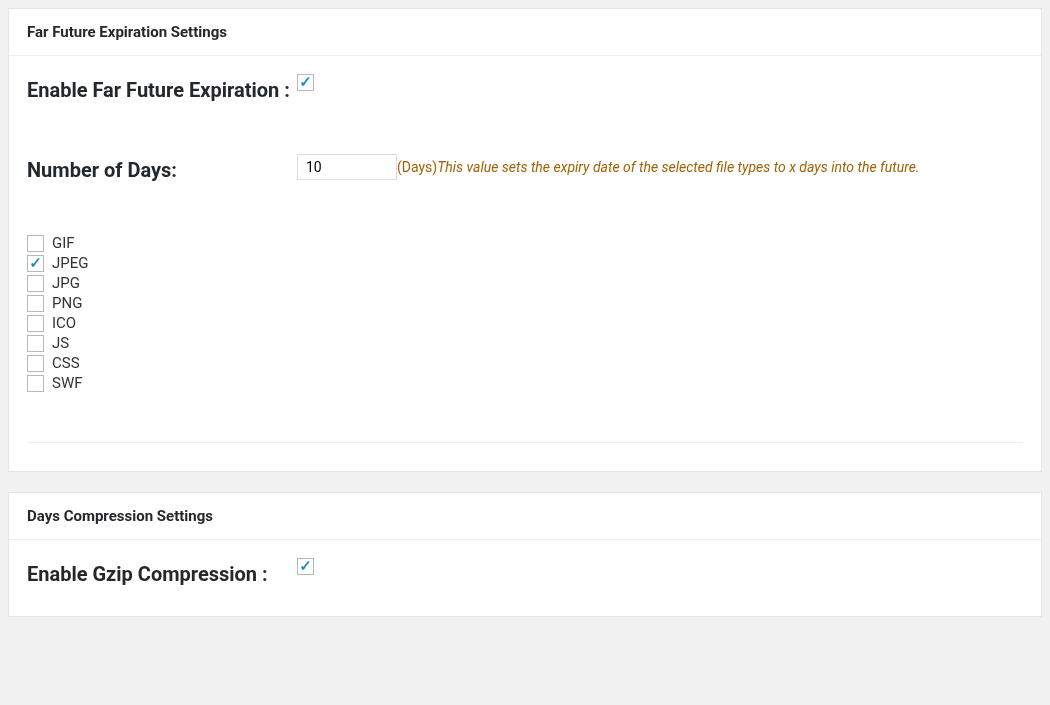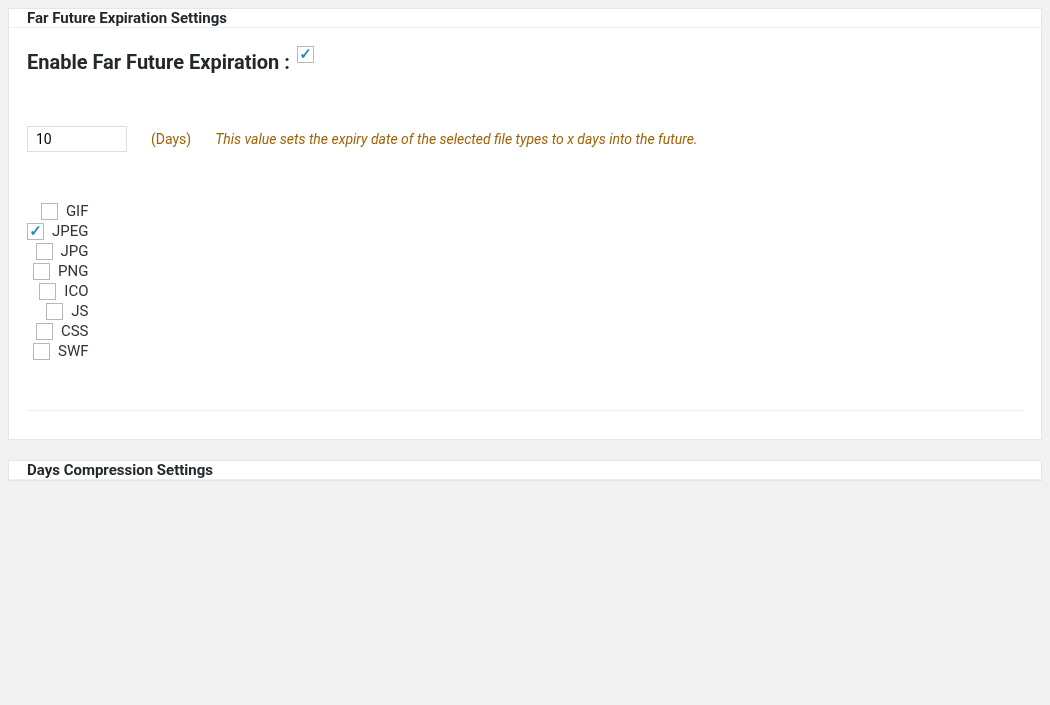--- a/index.html
+++ b/index.html
@@ -13,21 +13,21 @@
       padding: 8px;
       font-size: 14px;
       color: #23282d;
     }
     .panel {
       background: #fff;
       border: 1px solid #e5e5e5;
       margin-bottom: 20px;
     }
     .panel-header {
-      padding: 0 18px;
+      padding: 14px 18px;
       border-bottom: 1px solid #eee;
     }
     .panel-header h2 {
       font-size: 15px;
       font-weight: 700;
       color: #23282d;
     }
     .panel-body {
       padding: 18px;
     }
@@ -88,28 +88,27 @@
       line-height: 1.6;
     }
     .desc-wrapper {
       display: flex;
       flex-direction: column;
       gap: 6px;
     }
     .inline-row {
       display: flex;
       align-items: center;
-      gap: 24px;
+      gap: 0;
       flex-wrap: wrap;
     }
     .file-types-list {
       display: flex;
       flex-direction: column;
       gap: 2px;
-      align-items: flex-end;
     }
     .file-type-item {
       display: flex;
       align-items: center;
       gap: 8px;
     }
     .file-type-label {
       font-size: 15px;
       color: #333;
     }
@@ -129,20 +128,21 @@
   <div class="panel-body">
 
     <div class="form-row">
       <div class="form-label">Enable Far Future Expiration :</div>
       <div class="form-value">
         <span class="checkbox checked"></span>
       </div>
     </div>
 
     <div class="form-row">
+      <div class="form-label">Number of Days:</div>
       <div class="form-value desc-wrapper">
         <div class="inline-row">
           <input type="text" class="text-input" value="10" style="">
           <span class="days-suffix">(Days)</span>
           <span class="description">This value sets the expiry date of the selected file types to x days into the future.</span>
         </div>
       </div>
     </div>
 
     <div class="form-row">
@@ -185,13 +185,21 @@
     </div>
 
     <hr class="divider">
   </div>
 </div>
 
 <div class="panel">
   <div class="panel-header">
     <h2>Days Compression Settings</h2>
   </div>
+  <div class="panel-body">
+    <div class="form-row">
+      <div class="form-label">Enable Gzip Compression :</div>
+      <div class="form-value">
+        <span class="checkbox checked"></span>
+      </div>
+    </div>
+  </div>
 </div>
 
 </body></html>

